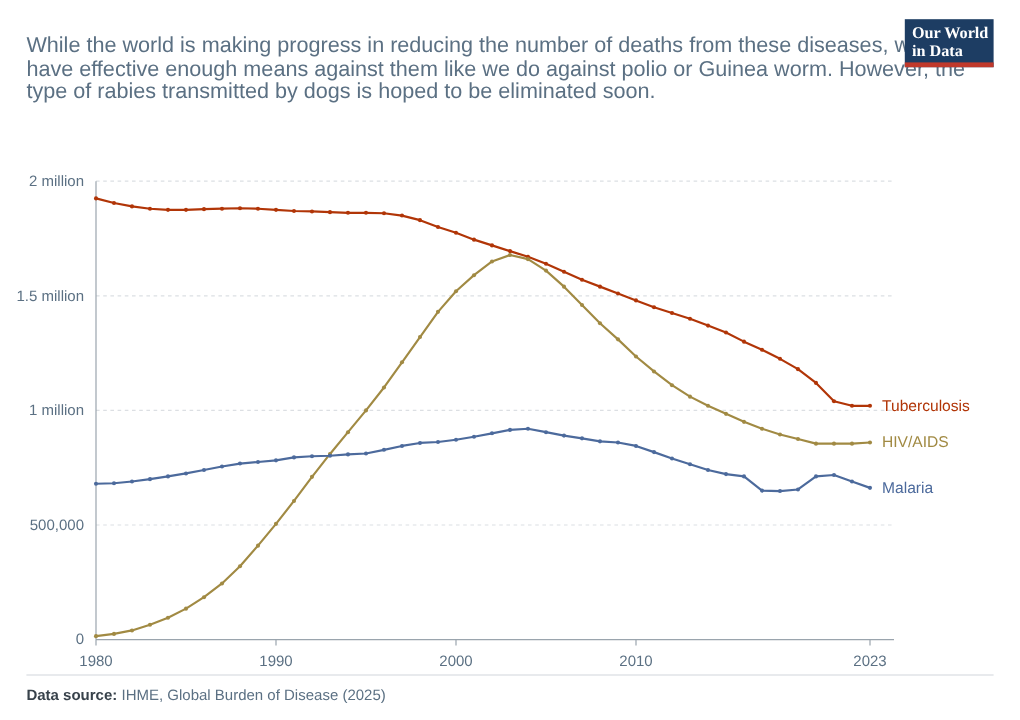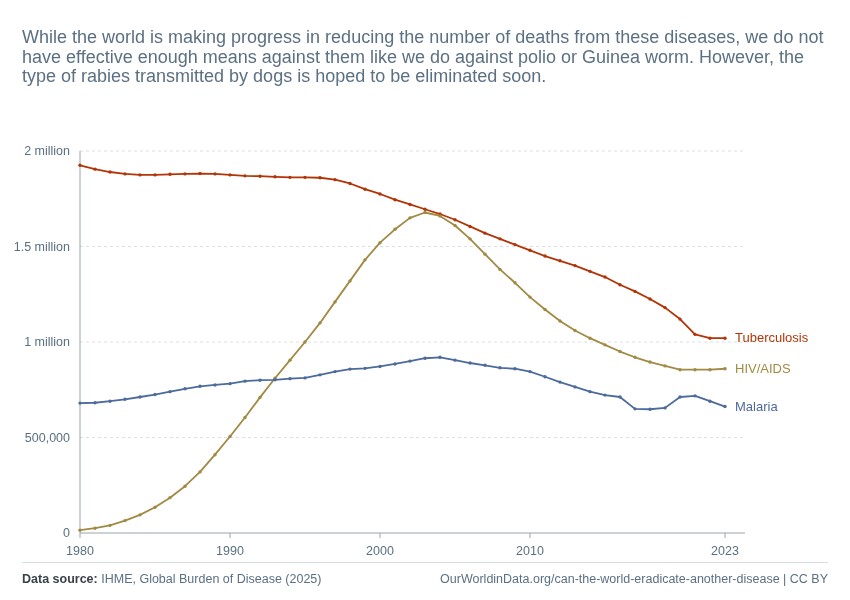--- a/index.html
+++ b/index.html
@@ -93,20 +93,24 @@
   }
 </style>
 </head>
 <body>
 
 <div class="page">
 
 
   <p class="subtitle">While the world is making progress in reducing the number of deaths from these diseases, we do not have effective enough means against them like we do against polio or Guinea worm. However, the type of rabies transmitted by dogs is hoped to be eliminated soon.</p>
 
+  <div class="owid-logo">
+    <div>Our World</div>
+    <div>in Data</div>
+  </div>
 
   <div class="chart-area">
     <svg class="chart" id="chart-svg" width="850" height="420" viewBox="0 0 850 420">
       <g id="gridlines">
           <line x1="80" x2="745" y1="395" y2="395" stroke="#9aa4ad" stroke-width="1"></line>
           <line x1="80" x2="745" y1="299.5" y2="299.5" stroke="#dcdfe3" stroke-width="1" stroke-dasharray="3,3"></line>
           <line x1="80" x2="745" y1="204" y2="204" stroke="#dcdfe3" stroke-width="1" stroke-dasharray="3,3"></line>
           <line x1="80" x2="745" y1="108.5" y2="108.5" stroke="#dcdfe3" stroke-width="1" stroke-dasharray="3,3"></line>
           <line x1="80" x2="745" y1="13" y2="13" stroke="#dcdfe3" stroke-width="1" stroke-dasharray="3,3"></line>
           <line x1="80" x2="80" y1="13" y2="395" stroke="#9aa4ad" stroke-width="1"></line>
@@ -273,16 +277,15 @@
           <text x="735" y="272.558" class="series-label" fill="#4c6a9c">Malaria</text>
         </g>
     </svg>
   </div>
 
   <div class="footer">
     <div class="footer-left">
       <b>Data source:</b>
       <span>IHME, Global Burden of Disease (2025)</span>
     </div>
-    <div class="footer-right">OurWorldinData.org/can-the-world-eradicate-another-disease | CC BY</div>
   </div>
 
 </div>
 
 </body></html>

